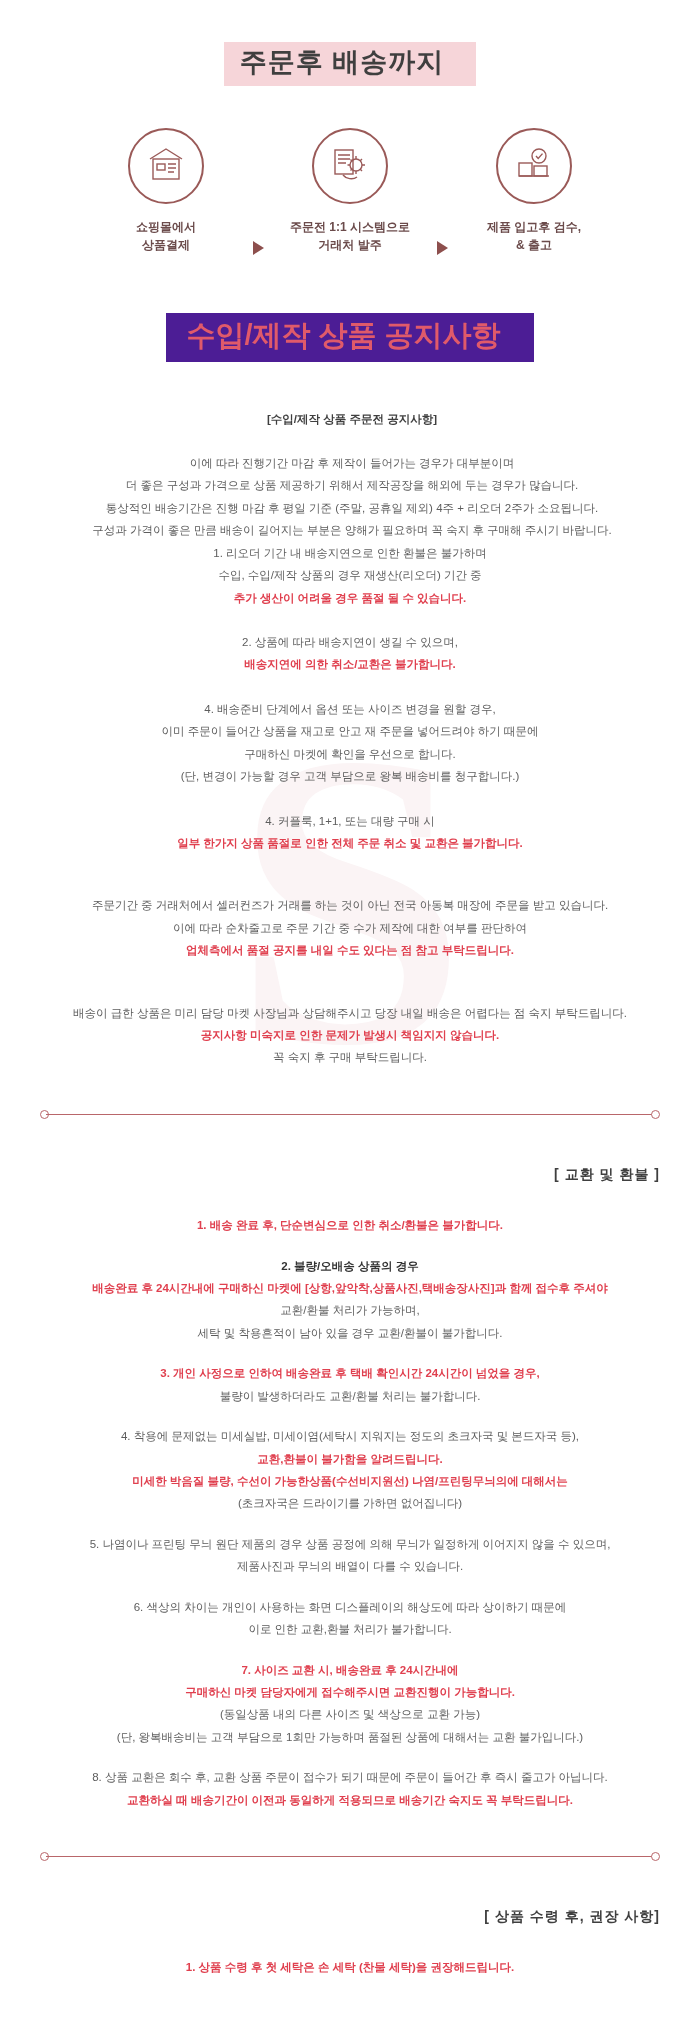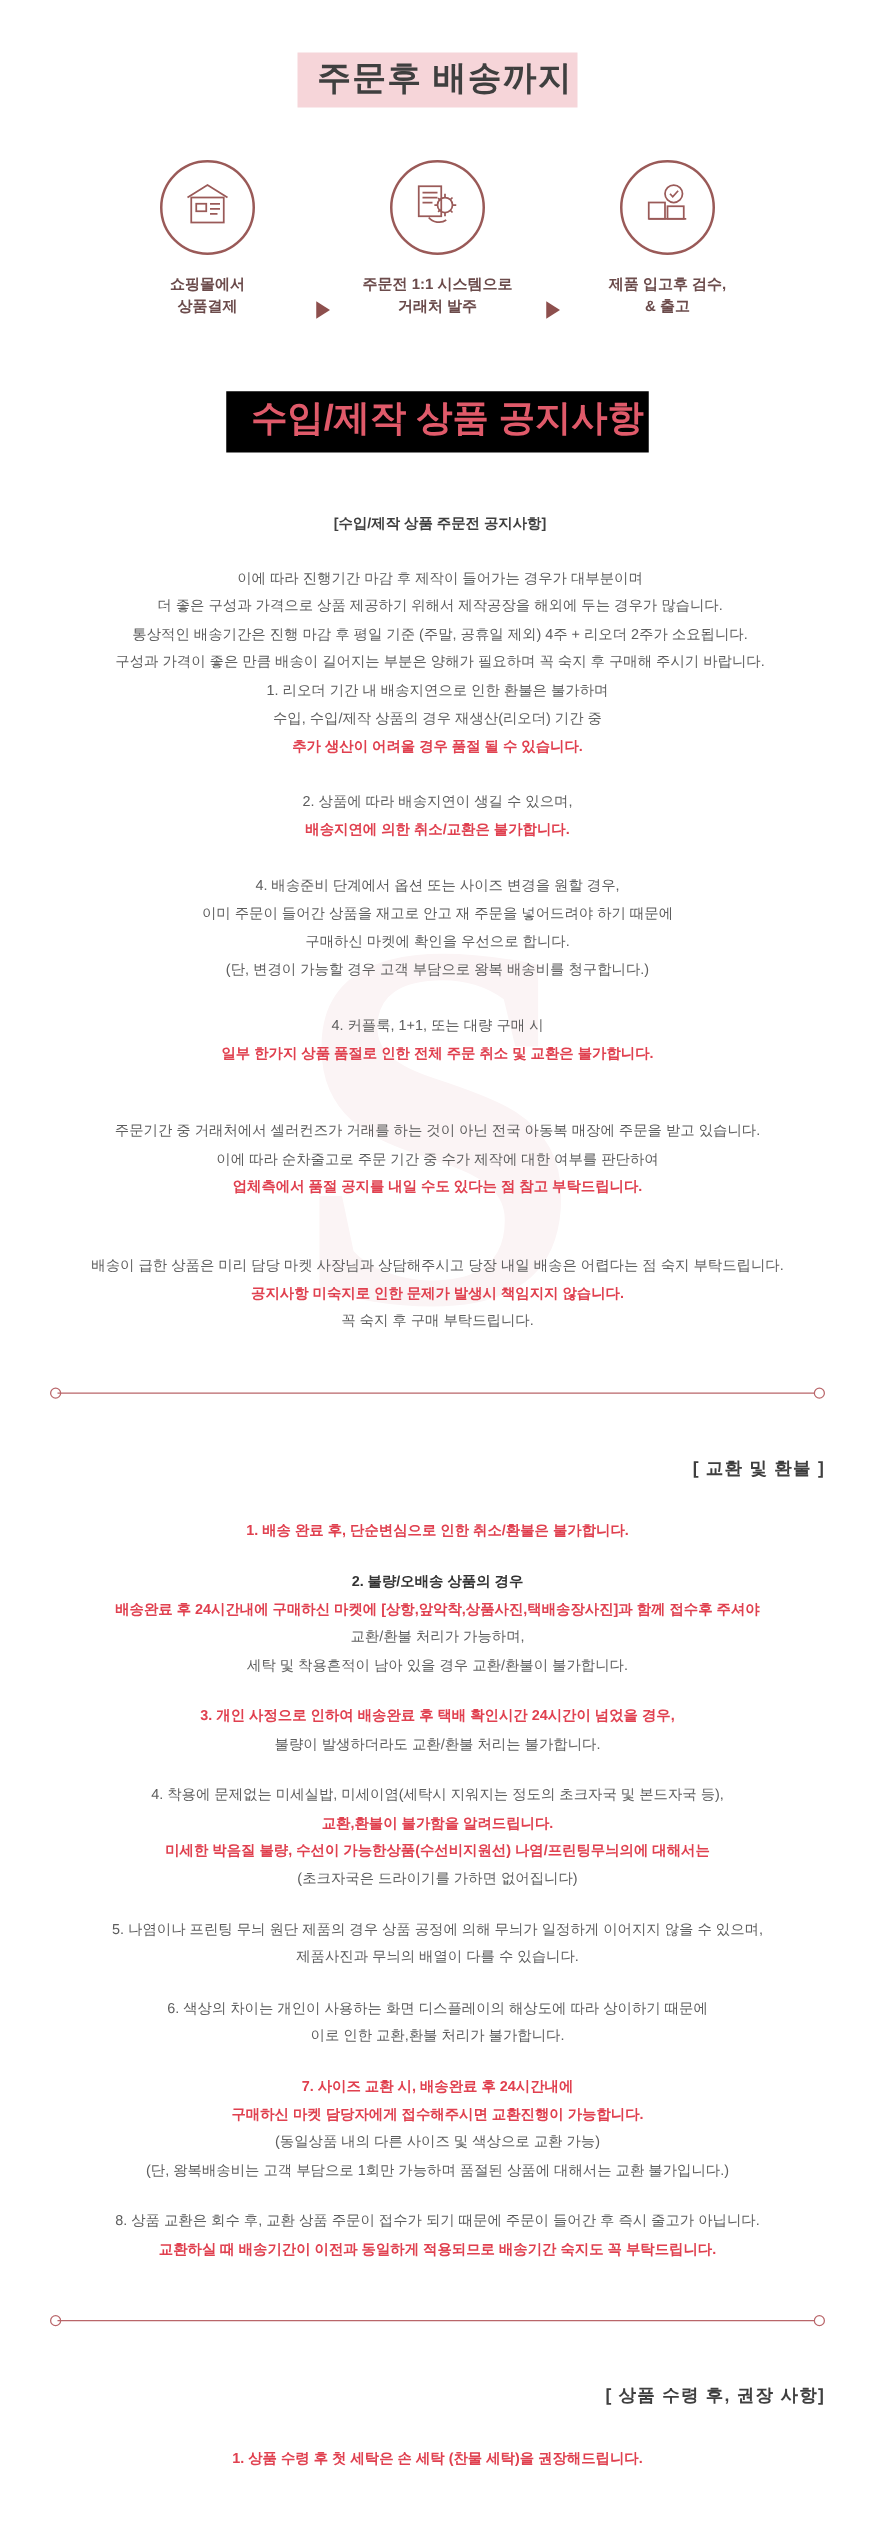--- a/index.html
+++ b/index.html
@@ -38,21 +38,21 @@
     text-align:center;
     padding-top:42px;
   }
   .top-title{
     display:inline-block;
     font-size:27px;
     font-weight:bold;
     color:#3f3f3f;
     letter-spacing:1px;
     background:#f6d5d9;
-    padding:4px 4px 6px 16px;
+    padding:4px 32px 6px 16px;
     line-height:1.25;
   }
 
   
   .steps{
     margin-top:42px;
     display:flex;
     justify-content:center;
     align-items:flex-end;
     gap:0px;
@@ -94,22 +94,22 @@
   
   .section-heading-wrap{
     text-align:center;
     margin-top:58px;
   }
   .section-heading{
     display:inline-block;
     font-size:29px;
     font-weight:bold;
     color:#e05a6a;
-    background:#000000;
-    padding:4px 4px 7px 20px;
+    background:#4c1d95;
+    padding:4px 33px 7px 20px;
     letter-spacing:0px;
     line-height:1.3;
   }
 
   
   .block{
     text-align:center;
     font-size:11.5px;
     line-height:1.95;
     color:#5d5d5d;

